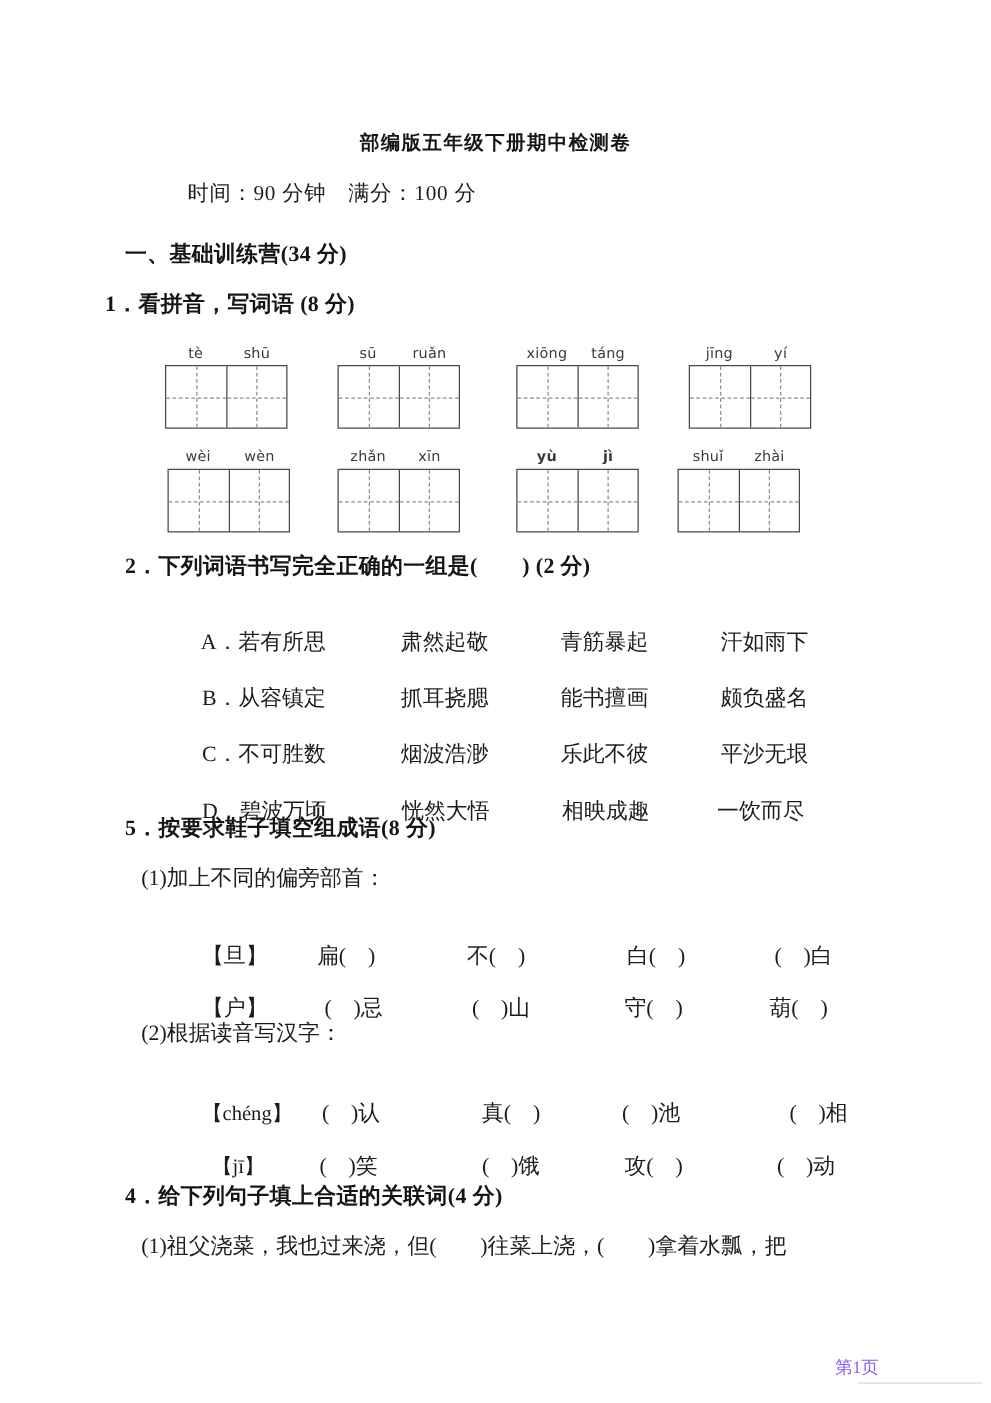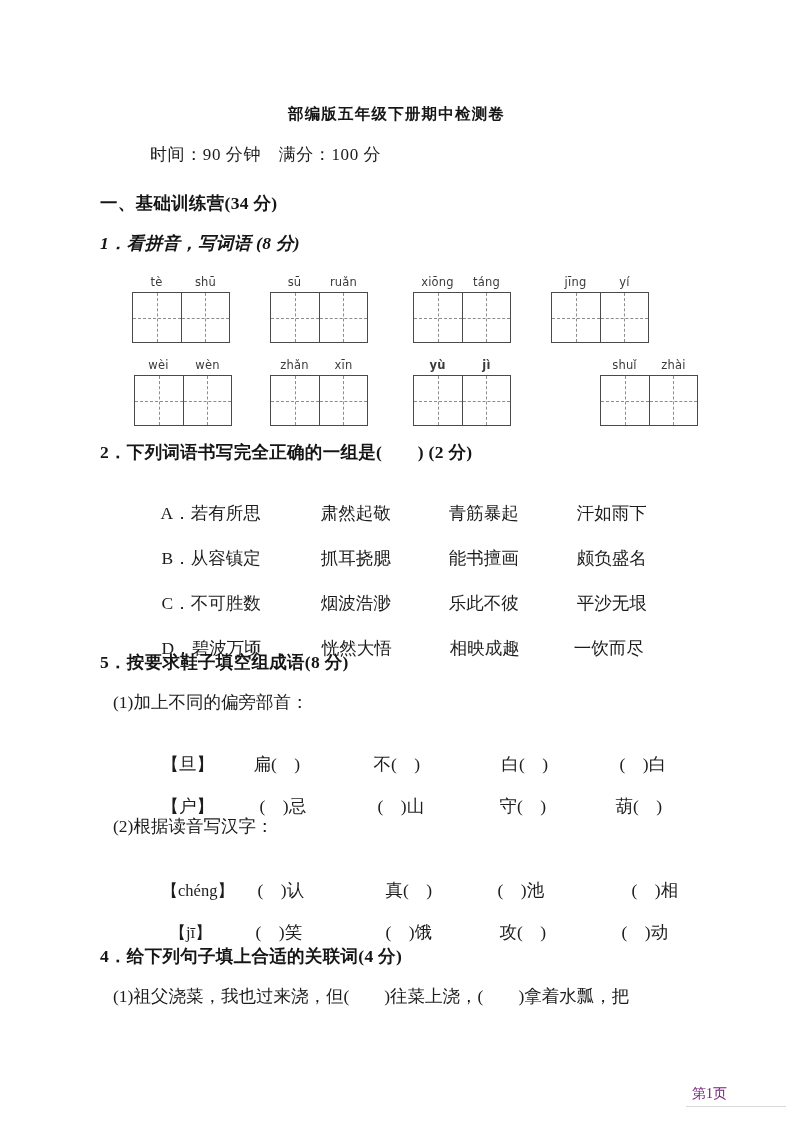--- a/index.html
+++ b/index.html
@@ -162,39 +162,39 @@
   
   .footer-rule {
     position: absolute;
     left: 686px;
     top: 1106px;
     width: 100px;
     border-top: 1px solid #d9d9d9;
   }
   .page-num {
     position: absolute;
-    left: 692px;
+    left: 668px;
     top: 1085px;
     font-size: 14px;
-    color: #701a75;
+    color: #8b5cf6;
     font-family: "Liberation Serif", serif;
     white-space: pre;
   }
 </style>
 </head>
 <body>
 
 <div class="page">
 
   <div class="doc-title">部编版五年级下册期中检测卷</div>
   <div class="doc-subtitle">时间：90 分钟　满分：100 分</div>
 
   <div class="sec-head" style="left:100px; top:191px;">一、基础训练营(34 分)</div>
 
-  <div class="q-head" style="left:100px; top:231px;font-style:italic;">1．看拼音，写词语 (8 分)</div>
+  <div class="q-head" style="left:84px; top:231px;">1．看拼音，写词语 (8 分)</div>
 
   <div class="grid-row" style="top:268px;">
     <div class="grid-group" style="left:270px;">
       <div class="pinyin-pair">
         <div class="pinyin">sū</div>
         <div class="pinyin">ruǎn</div>
       </div>
       <div class="tzg">
         <div class="tzg-cell"></div>
         <div class="tzg-cell"></div>
@@ -256,21 +256,21 @@
     <div class="grid-group" style="left:413px;font-weight:bold;">
       <div class="pinyin-pair">
         <div class="pinyin">yù</div>
         <div class="pinyin">jì</div>
       </div>
       <div class="tzg">
         <div class="tzg-cell"></div>
         <div class="tzg-cell"></div>
       </div>
     </div>
-    <div class="grid-group" style="left:581px;padding-left:19px;">
+    <div class="grid-group" style="left:523px;padding-left:19px;">
       <div class="pinyin-pair">
         <div class="pinyin">shuǐ</div>
         <div class="pinyin">zhài</div>
       </div>
       <div class="tzg">
         <div class="tzg-cell"></div>
         <div class="tzg-cell"></div>
       </div>
     </div>
   </div>

